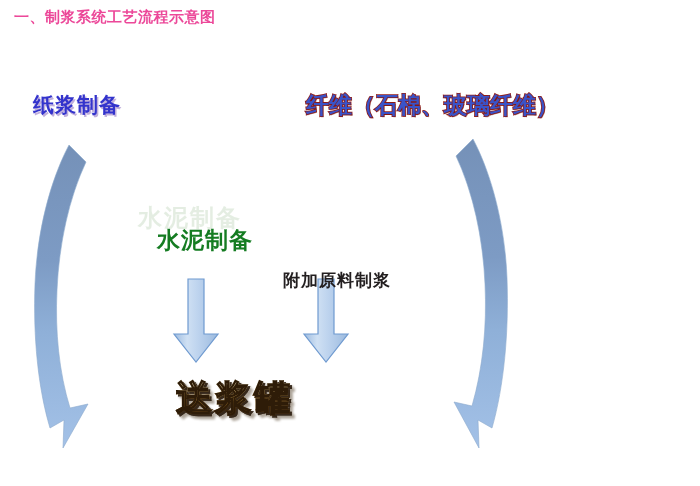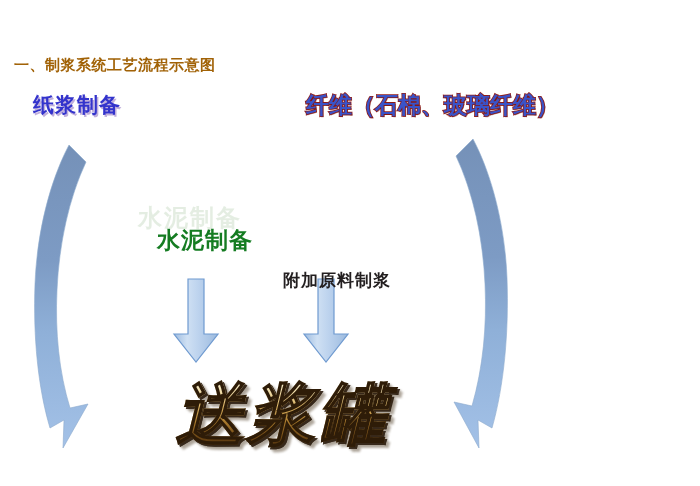--- a/index.html
+++ b/index.html
@@ -78,57 +78,56 @@
     font-size: 17px;
     letter-spacing: 1px;
     margin-top: 36px;
   }
 
   
   #lbl-tank {
     position: absolute;
     left: 176px;
     top: 380px;
-    font-size: 68px;
+    font-size: 36px;
     font-weight: bold;
     letter-spacing: 3px;
     white-space: nowrap;
     line-height: 1;
     background: linear-gradient(to bottom,
         #fdf6e0 0%,
         #f3e3b4 14%,
         #d9b365 38%,
         #a97a2d 62%,
         #6d4715 84%,
         #4a2d0c 100%);
     -webkit-background-clip: text;
     background-clip: text;
     color: transparent;
     -webkit-text-stroke: 1.2px #2e1c08;
     filter: drop-shadow(2px 2px 0 rgba(35, 20, 6, 0.85))
             drop-shadow(3px 3px 1px rgba(60, 40, 14, 0.45));
-    font-style: italic;
   }
 
   
   .arrow-svg {
     position: absolute;
     overflow: visible;
   }
   #curved-left  { left: 20px;  top: 136px; }
   #curved-right { left: 412px; top: 130px; }
   #down-left    { left: 168px; top: 276px; }
   #down-right   { left: 298px; top: 276px; }
 </style>
 </head>
 <body>
 
 <div id="slide">
 
-  <div id="title" style="color:#a16207;margin-top:48px;">一、制浆系统工艺流程示意图</div>
+  <div id="title" style="color:#ec4899;">一、制浆系统工艺流程示意图</div>
 
   <svg id="curved-left" class="arrow-svg" width="110" height="340" viewBox="0 0 110 340" aria-hidden="true">
     <defs>
       <linearGradient id="gradCurveL" x1="0" y1="0" x2="0" y2="1">
         <stop offset="0%" stop-color="#7591b8"></stop>
         <stop offset="38%" stop-color="#7d9bc4"></stop>
         <stop offset="62%" stop-color="#8fb0d8"></stop>
         <stop offset="100%" stop-color="#a3c1e7"></stop>
       </linearGradient>
     </defs>

